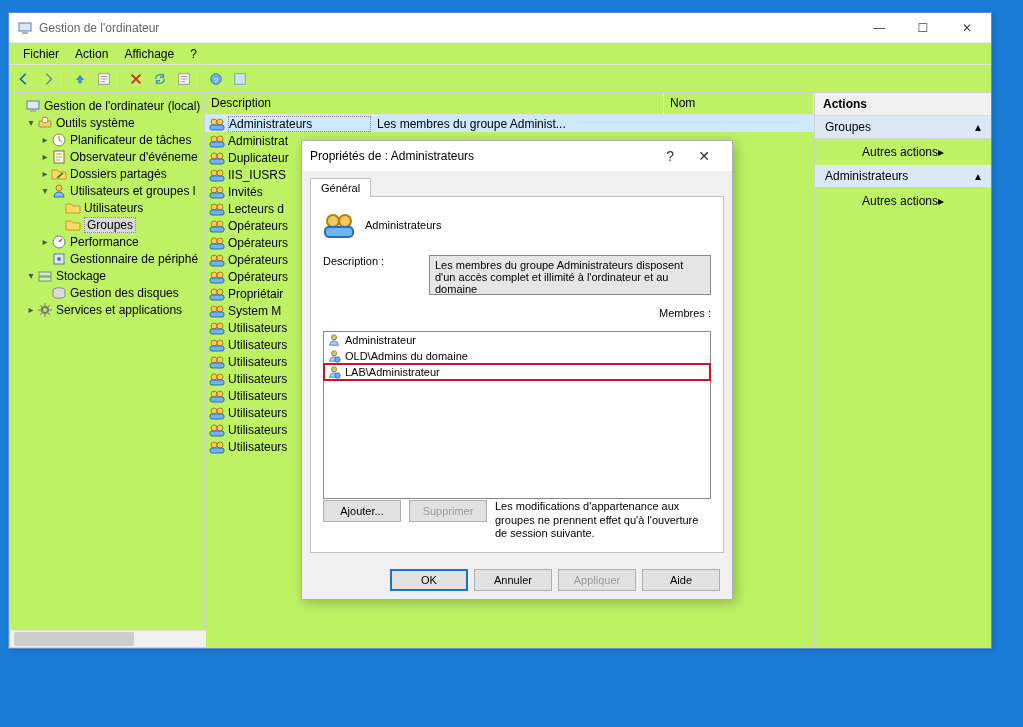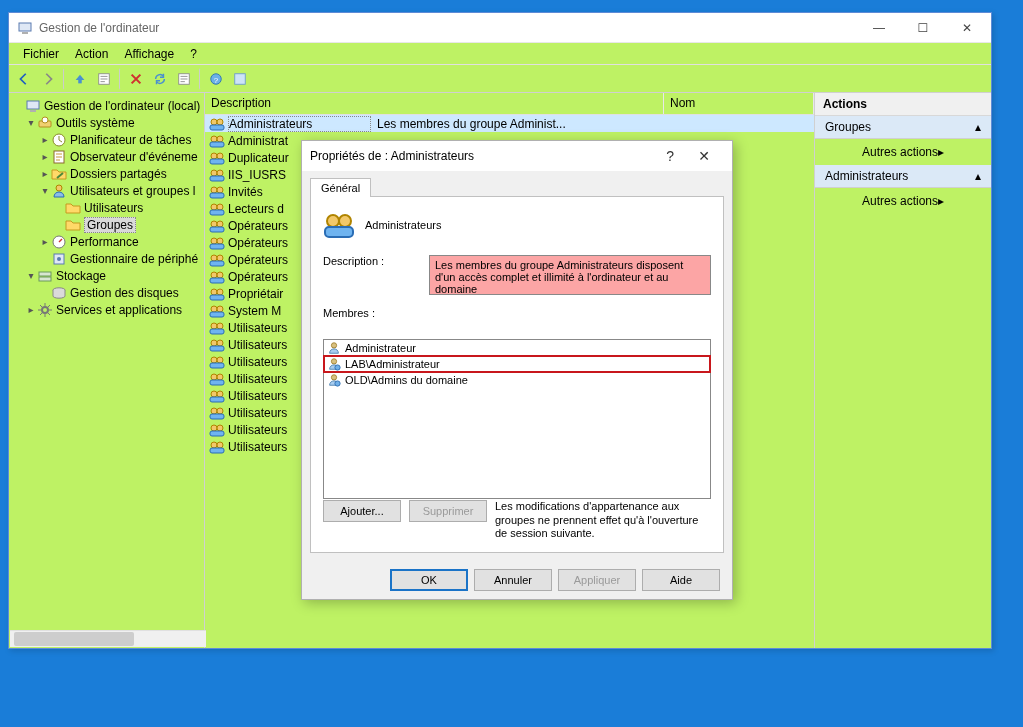--- a/index.html
+++ b/index.html
@@ -71,23 +71,23 @@
 
 .tabstrip { padding: 6px 8px 0 8px; }
 .tab { display:inline-block; background:#fff; border:1px solid #c0c0c0; border-bottom:none; padding:3px 10px; font-size:11px; position:relative; top:1px; }
 .tabpage { background:#fff; border:1px solid #c0c0c0; margin:0 8px 8px 8px; flex:1; padding:12px; display:flex; flex-direction:column; }
 
 .grp-head { display:flex; align-items:center; gap:10px; margin-bottom:14px; }
 .grp-head .gicon { width:32px; height:32px; }
 
 .descrow { display:flex; gap:10px; margin-bottom:12px; }
 .descrow .lbl { width:96px; }
-.descbox { flex:1; border:1px solid #888; background:#fca5a5; padding:3px 5px; height:40px; font-size:11px; overflow:hidden; }
-
-.memlbl { margin-bottom:20px; }
+.descbox { flex:1; border:1px solid #888; background:#e5e5e5; padding:3px 5px; height:40px; font-size:11px; overflow:hidden; }
+
+.memlbl { margin-bottom:12px;text-align:right; }
 .members { border:1px solid #888; background:#fff; flex:1; min-height:150px; font-size:11px; }
 .memrow { display:flex; align-items:center; height:16px; padding:0 3px; gap:4px; }
 .memrow.hl { outline:2px solid #c8171c; outline-offset:-1px; }
 .memrow .micon { width:14px; height:14px; }
 
 .noterow { display:flex; gap:8px; margin-top:1px; align-items:flex-start; }
 .dlgbtn { min-width:78px; height:22px; background:#e1e1e1; border:1px solid #adadad; font-size:11px; padding:0 8px; }
 .dlgbtn:disabled { color:#9a9a9a; }
 .note { flex:1; font-size:11px; line-height:1.2; }
 
@@ -580,32 +580,32 @@
       <div class="descbox">Les membres du groupe Administrateurs disposent d'un accès complet et illimité à l'ordinateur et au domaine</div>
     </div>
     <div class="memlbl">Membres :</div>
     <div class="members">
       <div class="memrow">
           <svg class="micon" viewBox="0 0 16 16">
             <use href="#i-user"></use>
           </svg>
           <span>Administrateur</span>
         </div>
+      <div class="memrow">
+          <svg class="micon" viewBox="0 0 16 16">
+            <use href="#i-user-dom"></use>
+          </svg>
+          <span>OLD\Admins du domaine</span>
+        </div>
       <div class="memrow hl">
           <svg class="micon" viewBox="0 0 16 16">
             <use href="#i-user-dom"></use>
           </svg>
           <span>LAB\Administrateur</span>
         </div>
-      <div class="memrow">
-          <svg class="micon" viewBox="0 0 16 16">
-            <use href="#i-user-dom"></use>
-          </svg>
-          <span>OLD\Admins du domaine</span>
-        </div>
     </div>
     <div class="noterow">
       <button class="dlgbtn">Ajouter...</button>
       <button class="dlgbtn" disabled="">Supprimer</button>
       <div class="note">Les modifications d'appartenance aux groupes ne prennent effet qu'à l'ouverture de session suivante.</div>
     </div>
   </div>
   <div class="dlg-footer">
     <button class="dlgbtn primary">OK</button>
     <button class="dlgbtn">Annuler</button>

